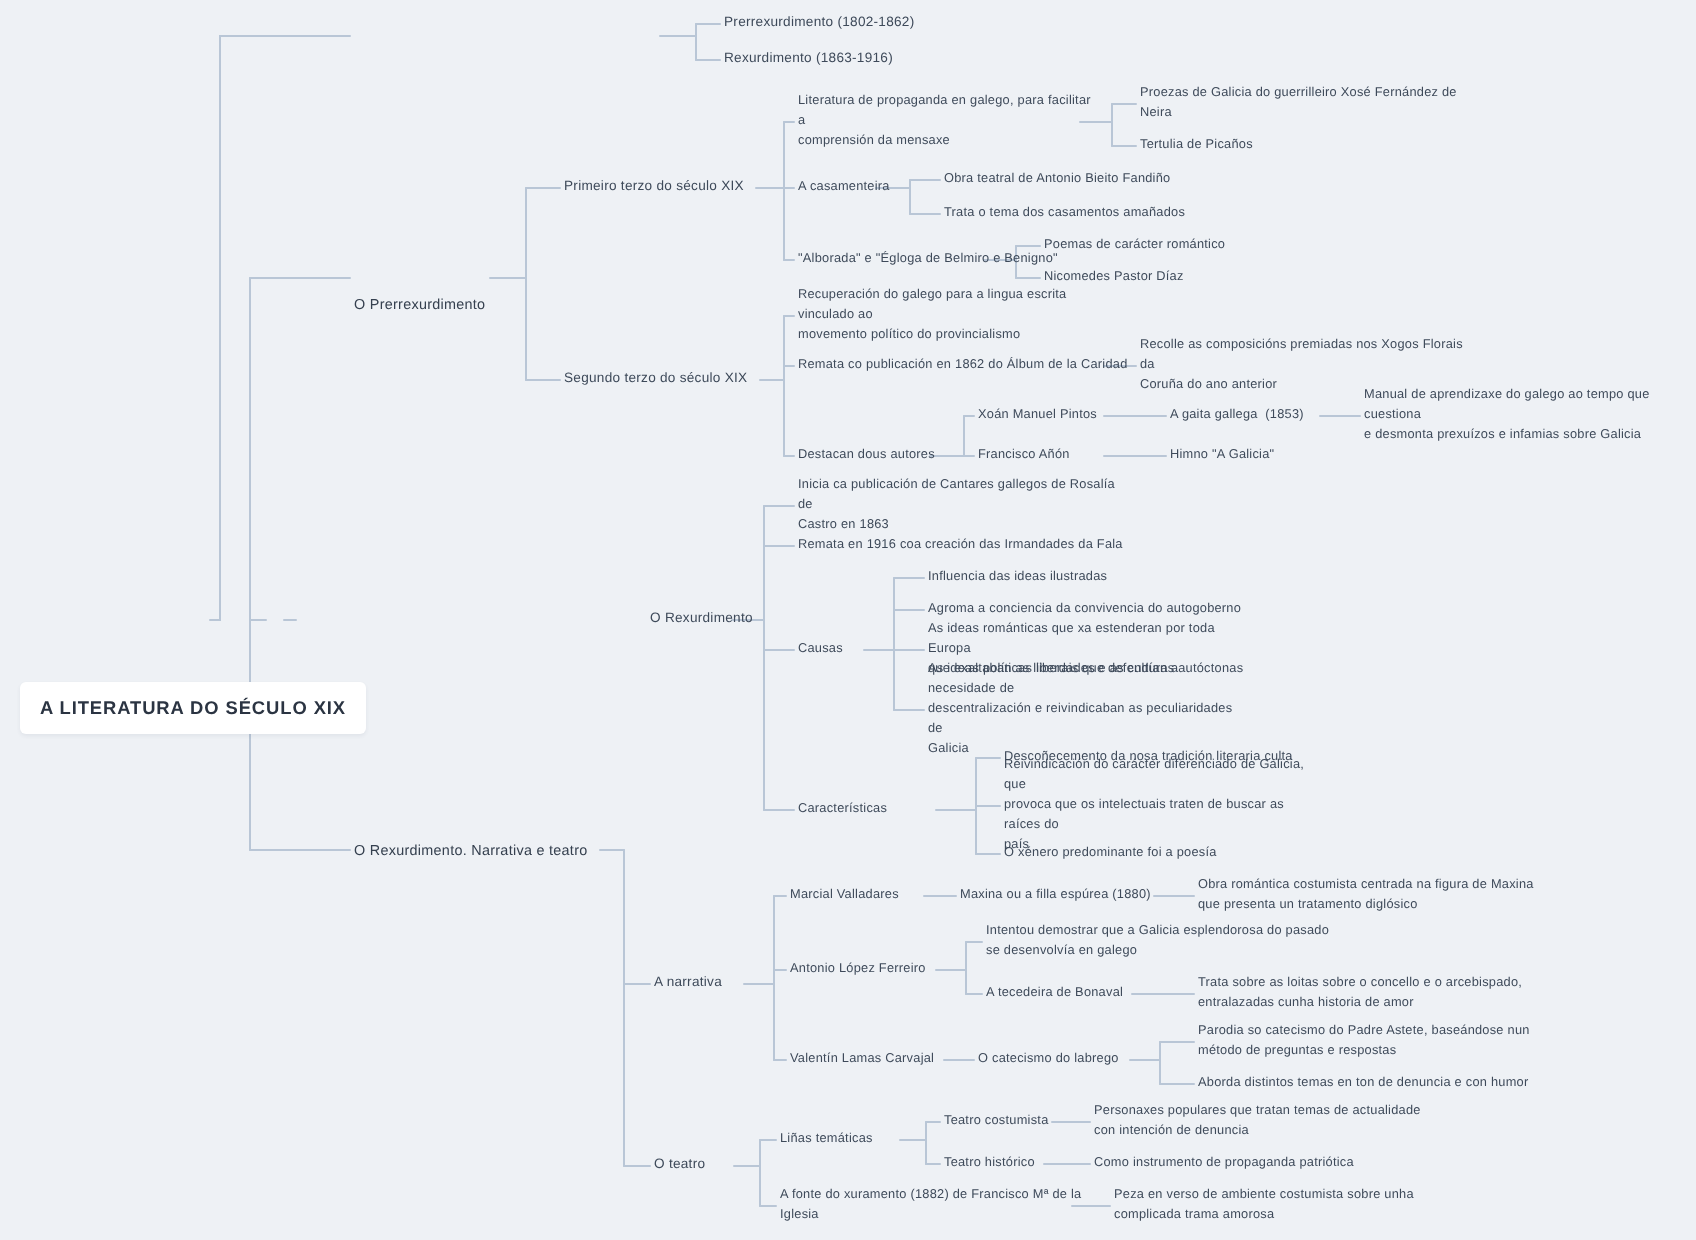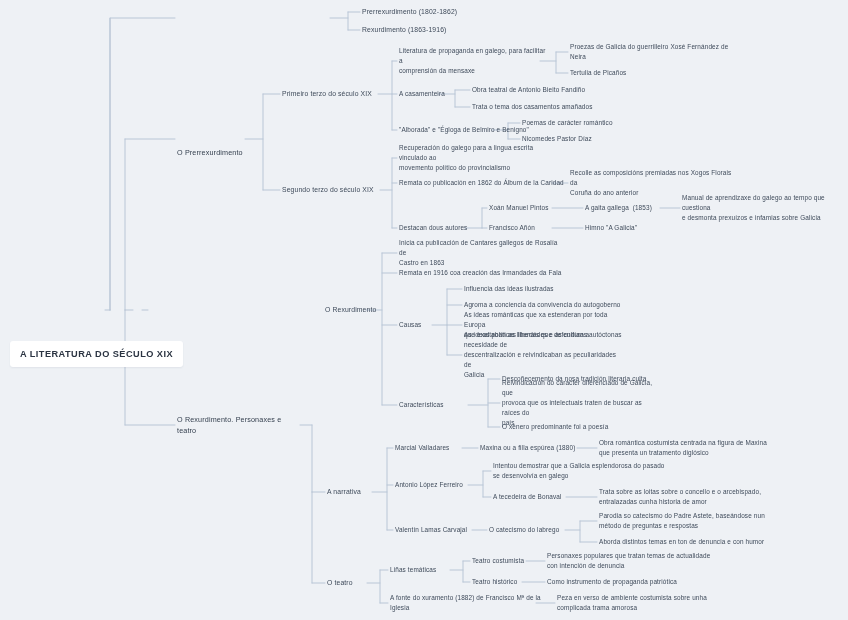--- a/index.html
+++ b/index.html
@@ -229,21 +229,21 @@
   <div class="node" style="left:464px; top:355px; width:158px;">As ideas políticas liberais que defendían a necesidade de
 descentralización e reivindicaban as peculiaridades de
 Galicia</div>
   <div class="node" style="left:399px; top:405px; width:80px;">Características</div>
   <div class="node" style="left:502px; top:379px; width:175px;">Descoñecemento da nosa tradición literaria culta</div>
   <div class="node" style="left:502px; top:403px; width:158px;">Reivindicación do carácter diferenciado de Galicia, que
 provoca que os intelectuais traten de buscar as raíces do
 país</div>
   <div class="node" style="left:502px; top:427px; width:175px;">O xénero predominante foi a poesía</div>
 
-  <div class="node lvl1" style="left:177px; top:425px; width:125px;">O Rexurdimento. Personaxes e teatro</div>
+  <div class="node lvl1" style="left:177px; top:425px; width:125px;">O Rexurdimento. Narrativa e teatro</div>
 
   <div class="node lvl2" style="left:327px; top:492px; width:60px;">A narrativa</div>
   <div class="node" style="left:395px; top:448px; width:80px;">Marcial Valladares</div>
   <div class="node" style="left:480px; top:448px; width:110px;">Maxina ou a filla espúrea (1880)</div>
   <div class="node" style="left:599px; top:448px; width:175px;">Obra romántica costumista centrada na figura de Maxina
 que presenta un tratamento diglósico</div>
   <div class="node" style="left:395px; top:485px; width:90px;">Antonio López Ferreiro</div>
   <div class="node" style="left:493px; top:471px; width:175px;">Intentou demostrar que a Galicia esplendorosa do pasado
 se desenvolvía en galego</div>
   <div class="node" style="left:493px; top:497px; width:90px;">A tecedeira de Bonaval</div>

